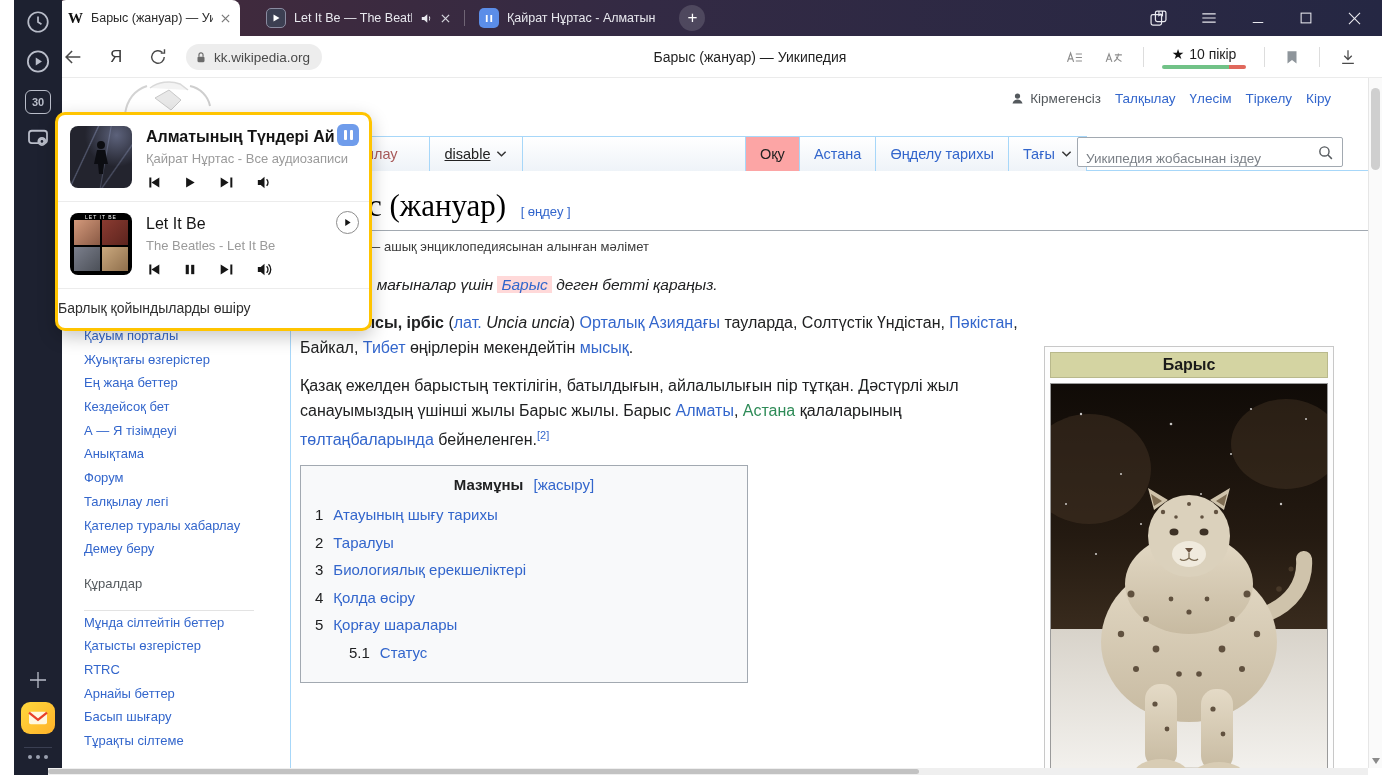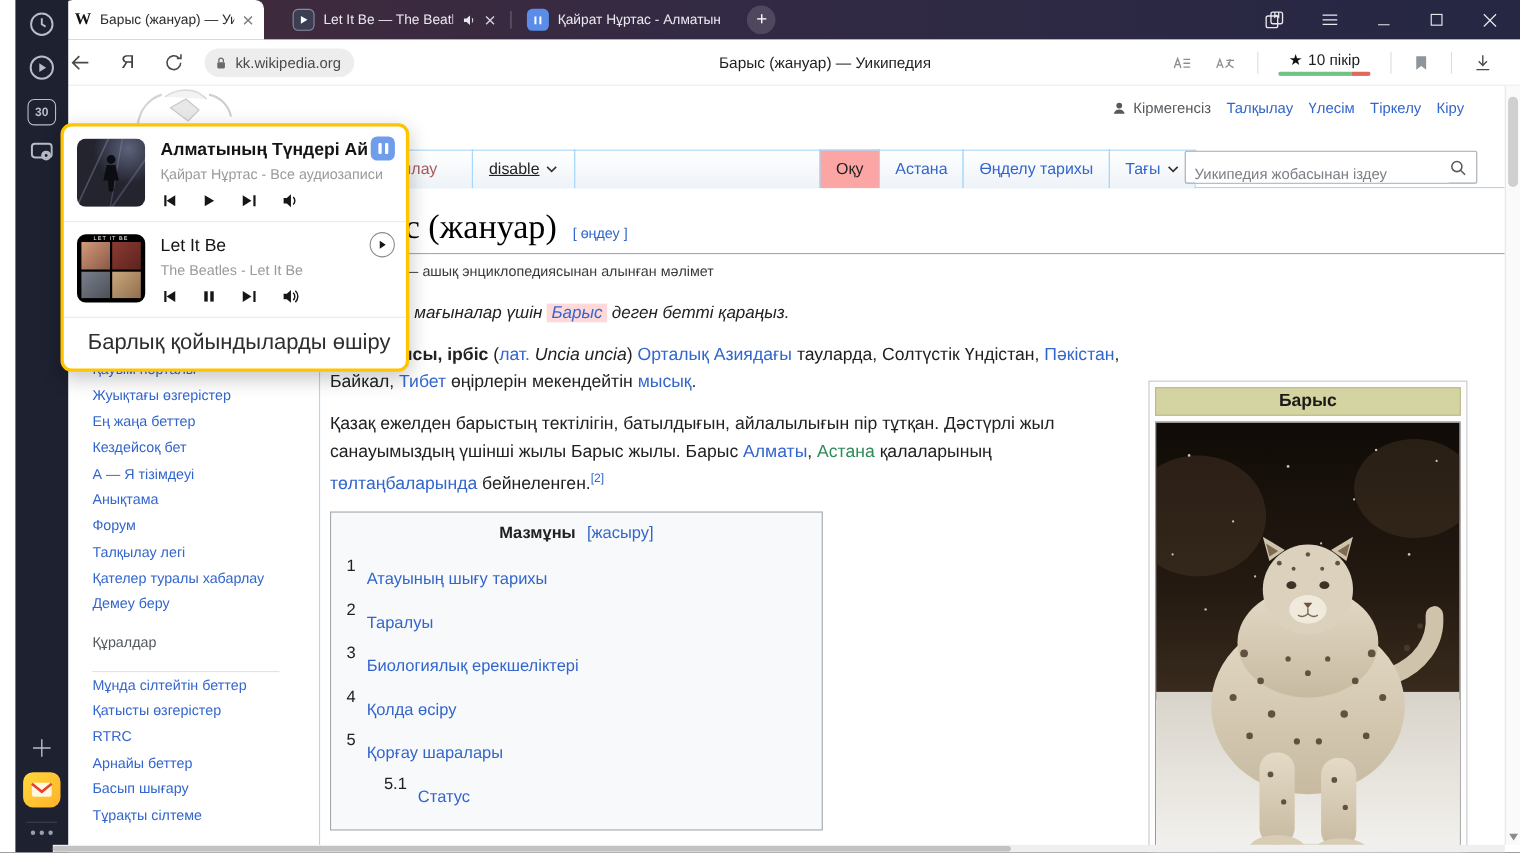--- a/index.html
+++ b/index.html
@@ -97,21 +97,21 @@
   .seg-hl{color:var(--link-blue);background:var(--hatnote-highlight);padding:0 4px;cursor:pointer;}
   .seg-sup{color:var(--link-blue);vertical-align:super;font-size:11px;cursor:pointer;}
 
   .toc{margin-top:13px;border:1px solid #a2a9b1;background:#f8f9fa;width:448px;padding:10px 14px 16px;font-size:15px;}
   .toc-head{text-align:center;margin-bottom:8px;}
   .toc-head b{font-size:15px;color:#202122;}
   .toc-toggle{color:var(--link-blue);font-weight:normal;margin-left:6px;cursor:pointer;}
   .toc-row{display:flex;gap:10px;line-height:27.5px;}
   .toc-row.sub{padding-left:34px;}
   .toc-num{color:#202122;}
-  .toc-link{color:var(--link-blue);cursor:pointer;margin-top:12px;}
+  .toc-link{color:var(--link-blue);cursor:pointer;}
 
   
   .infobox{position:absolute;left:996px;top:268px;width:290px;border:1px solid #c8c8c8;background:#fdfdfd;padding:5px;}
   .ib-header{background:var(--infobox-header);border:1px solid #b9b98c;text-align:center;font-weight:bold;font-size:16px;color:#1a1a1a;padding:3px 0;}
   .ib-img{margin-top:5px;border:1px solid #9a9a9a;line-height:0;}
 
   
   .vscroll{position:absolute;right:0;top:78px;bottom:7px;width:14px;background:#fafafa;border-left:1px solid #e6e6e6;z-index:40;}
   .vthumb{position:absolute;left:2px;right:2px;top:10px;height:82px;background:#cfcfcf;border-radius:6px;}
   .varrow{position:absolute;left:3px;bottom:4px;width:0;height:0;border-left:4px solid transparent;border-right:4px solid transparent;border-top:6px solid #8a8a8a;}
@@ -139,21 +139,21 @@
   .art2 svg{position:absolute;left:16px;top:12px;}
   .tinfo{flex:1;min-width:0;}
   .ttitle{font-size:16px;color:#141414;margin-top:2px;white-space:nowrap;}
   .ttitle.bold{font-weight:bold;}
   .tsub{font-size:13px;color:#9a9a9a;margin-top:5px;white-space:nowrap;}
   .tctrl{display:flex;align-items:center;gap:22px;margin-top:9px;}
   .tctrl svg{fill:#161616;stroke:none;}
   .badge-play{position:absolute;right:10px;top:9px;width:23px;height:23px;border:1px solid #8d8d8d;border-radius:50%;display:flex;align-items:center;justify-content:center;background:#fff;}
   .badge-pause{position:absolute;right:10px;top:9px;width:22px;height:22px;border-radius:6px;background:var(--pause-badge);display:flex;align-items:center;justify-content:center;gap:3px;}
   .badge-pause i{width:3px;height:10px;background:#fff;border-radius:1px;}
-  .pfoot{border-top:1px solid #ececec;text-align:right;padding:11px 14px 12px;font-size:20px;color:#2e2e2e;cursor:pointer;}
+  .pfoot{border-top:1px solid #ececec;text-align:left;padding:11px 0 12px;font-size:14px;color:#2e2e2e;cursor:pointer;}
 </style>
 </head>
 <body>
 
 <div class="app">
 
   <aside class="rail">
     <div class="ric" style="top:9px">
       <svg width="26" height="26" viewBox="0 0 24 24">
           <circle cx="12" cy="12" r="9"></circle>

